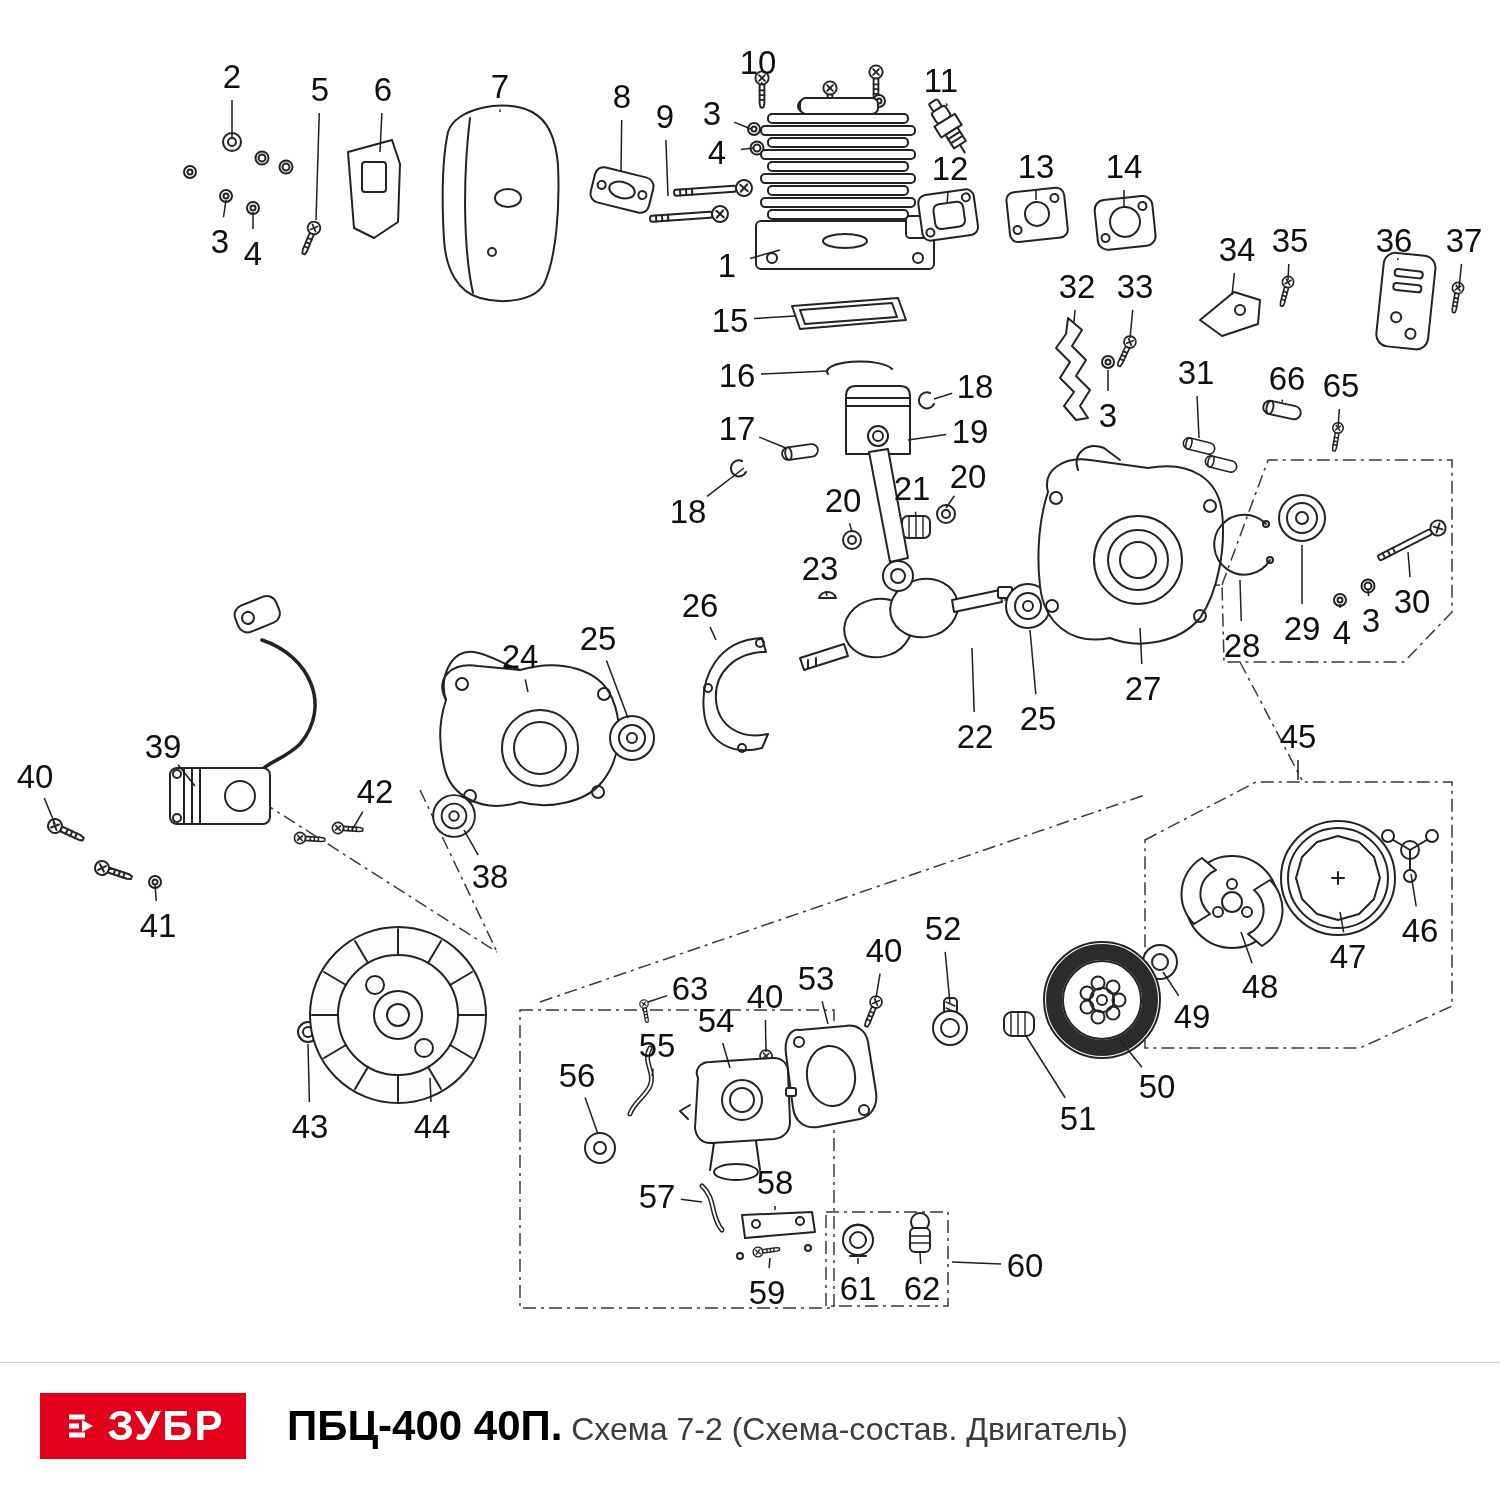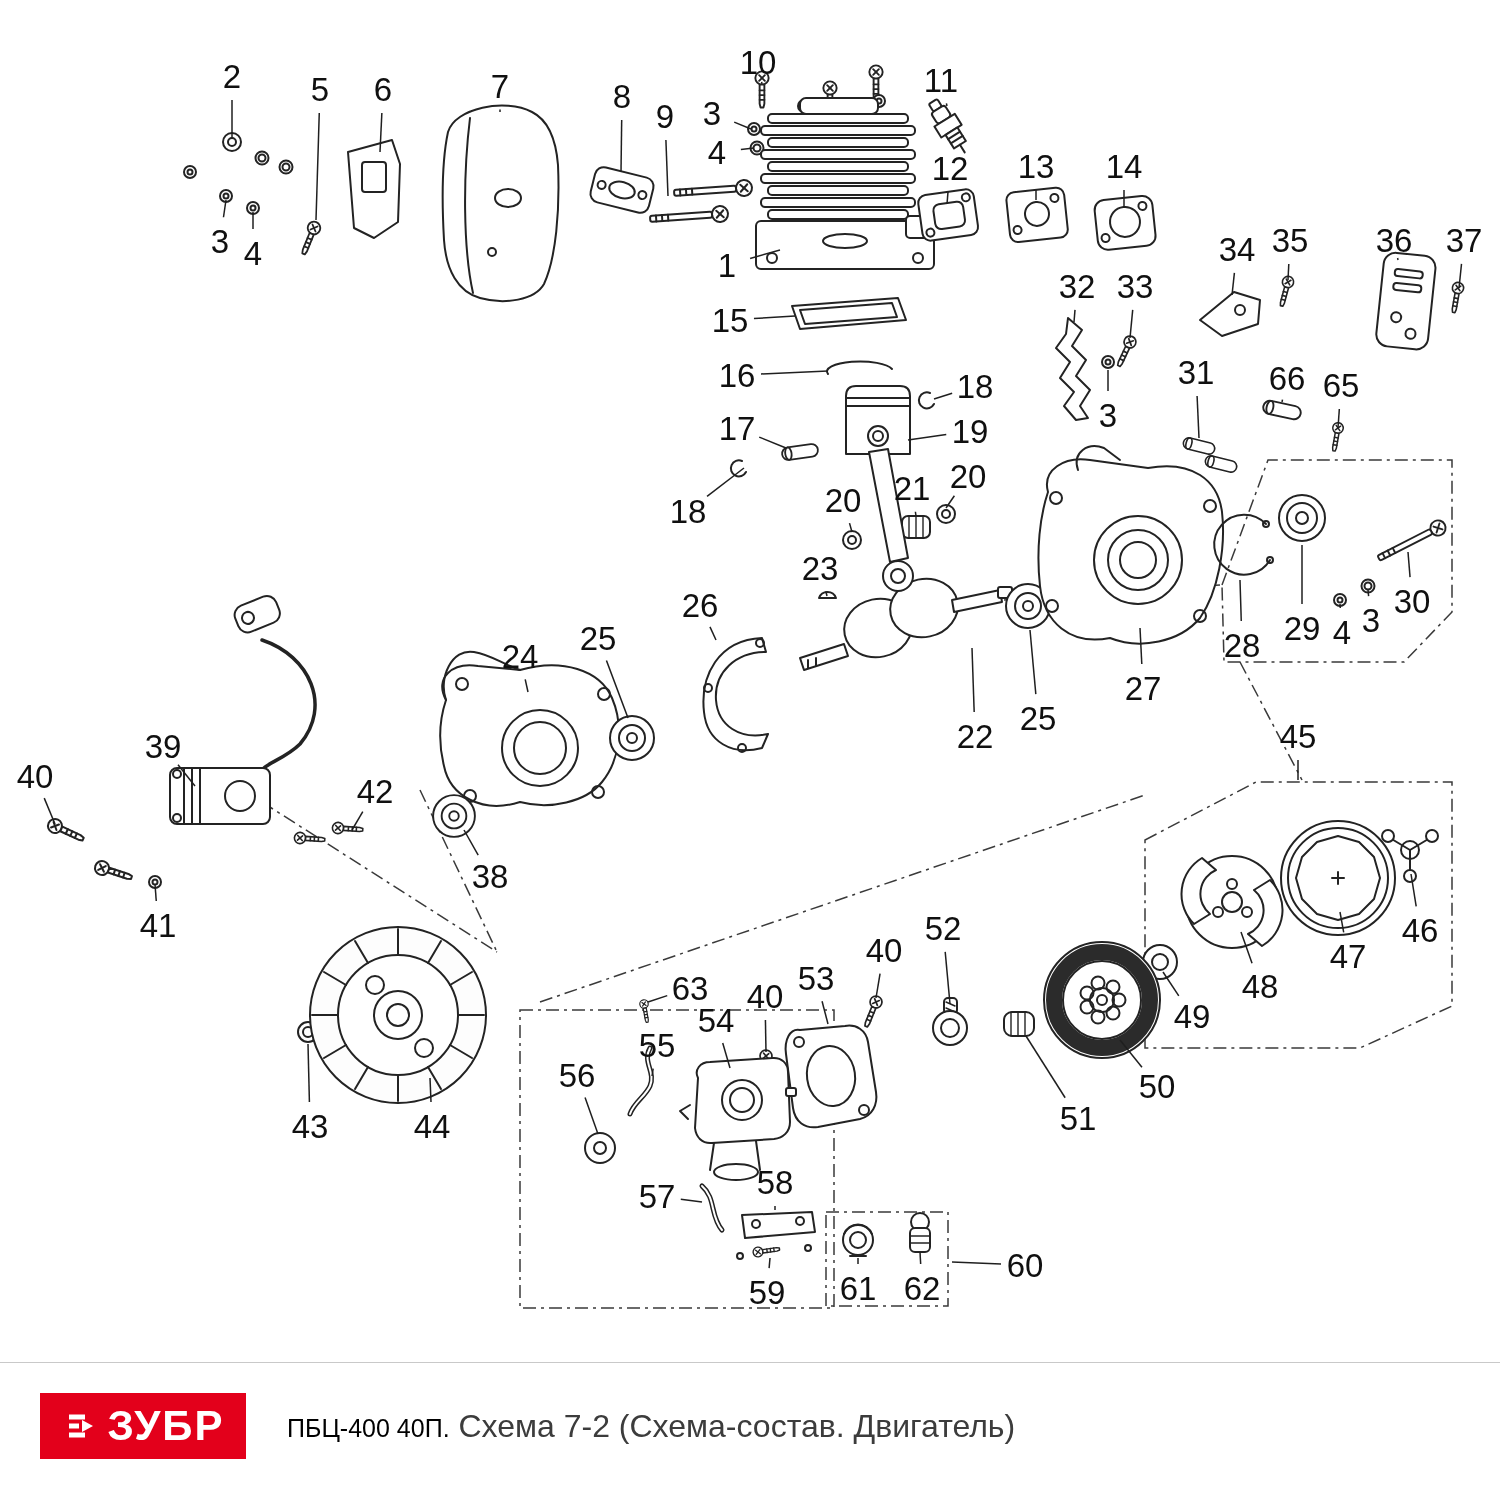--- a/index.html
+++ b/index.html
@@ -12,21 +12,21 @@
           text-anchor:middle;dominant-baseline:central}
   .leader{stroke:#1f1f1f;stroke-width:1.5}
   .hatch{stroke-width:1.4}
   #footer-rule{position:absolute;left:0;right:0;top:1362px;border-top:1px solid #c9c9c9}
   #footer{position:absolute;left:40px;top:1392px;right:40px;height:68px;
           display:flex;align-items:center;gap:41px}
   #logo{background:#e3001b;width:206px;height:66px;display:flex;align-items:center;
         justify-content:center;gap:10px;flex:0 0 auto}
   #logo .brand{color:#fff;font-weight:700;font-size:42px;letter-spacing:2px;line-height:1}
   #title{font-size:32px;color:#3c3c3c;white-space:nowrap}
-  #title .bold{color:#000;font-weight:400;font-size:25px}
+  #title .bold{color:#000;font-weight:700;font-size:42px}
 </style>
 </head>
 <body>
 
 <div id="page">
 
 <svg id="diagram" width="1500" height="1500" viewBox="0 0 1500 1500" xmlns="http://www.w3.org/2000/svg">
 
   <defs>
     <g id="washer">

